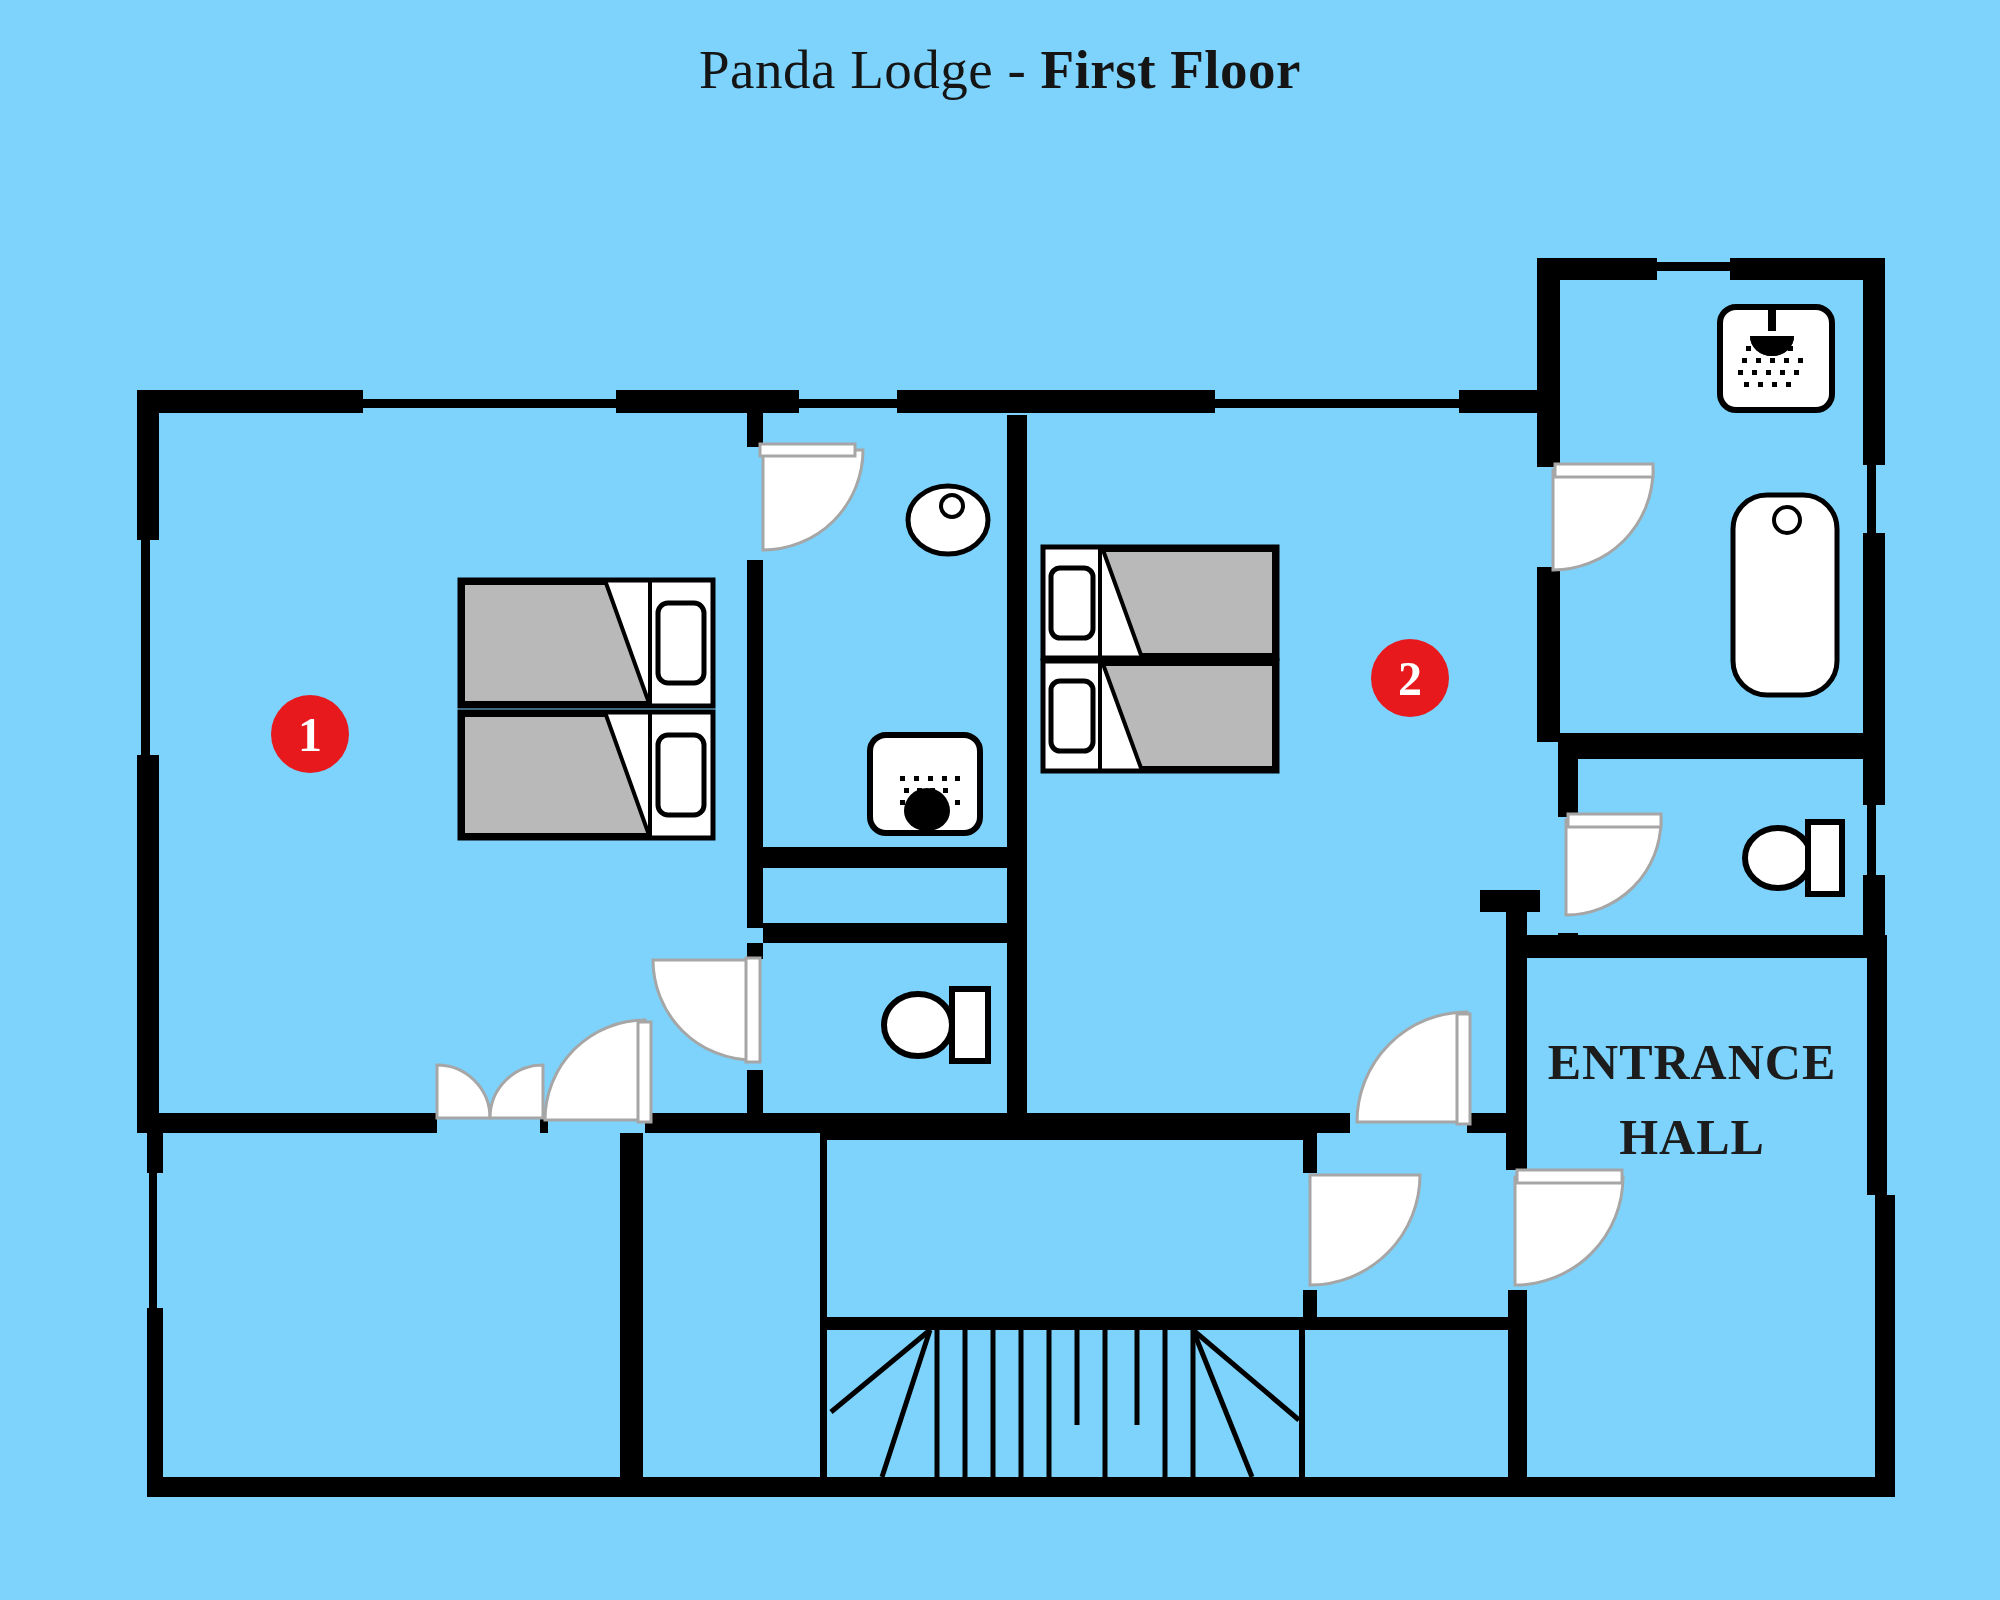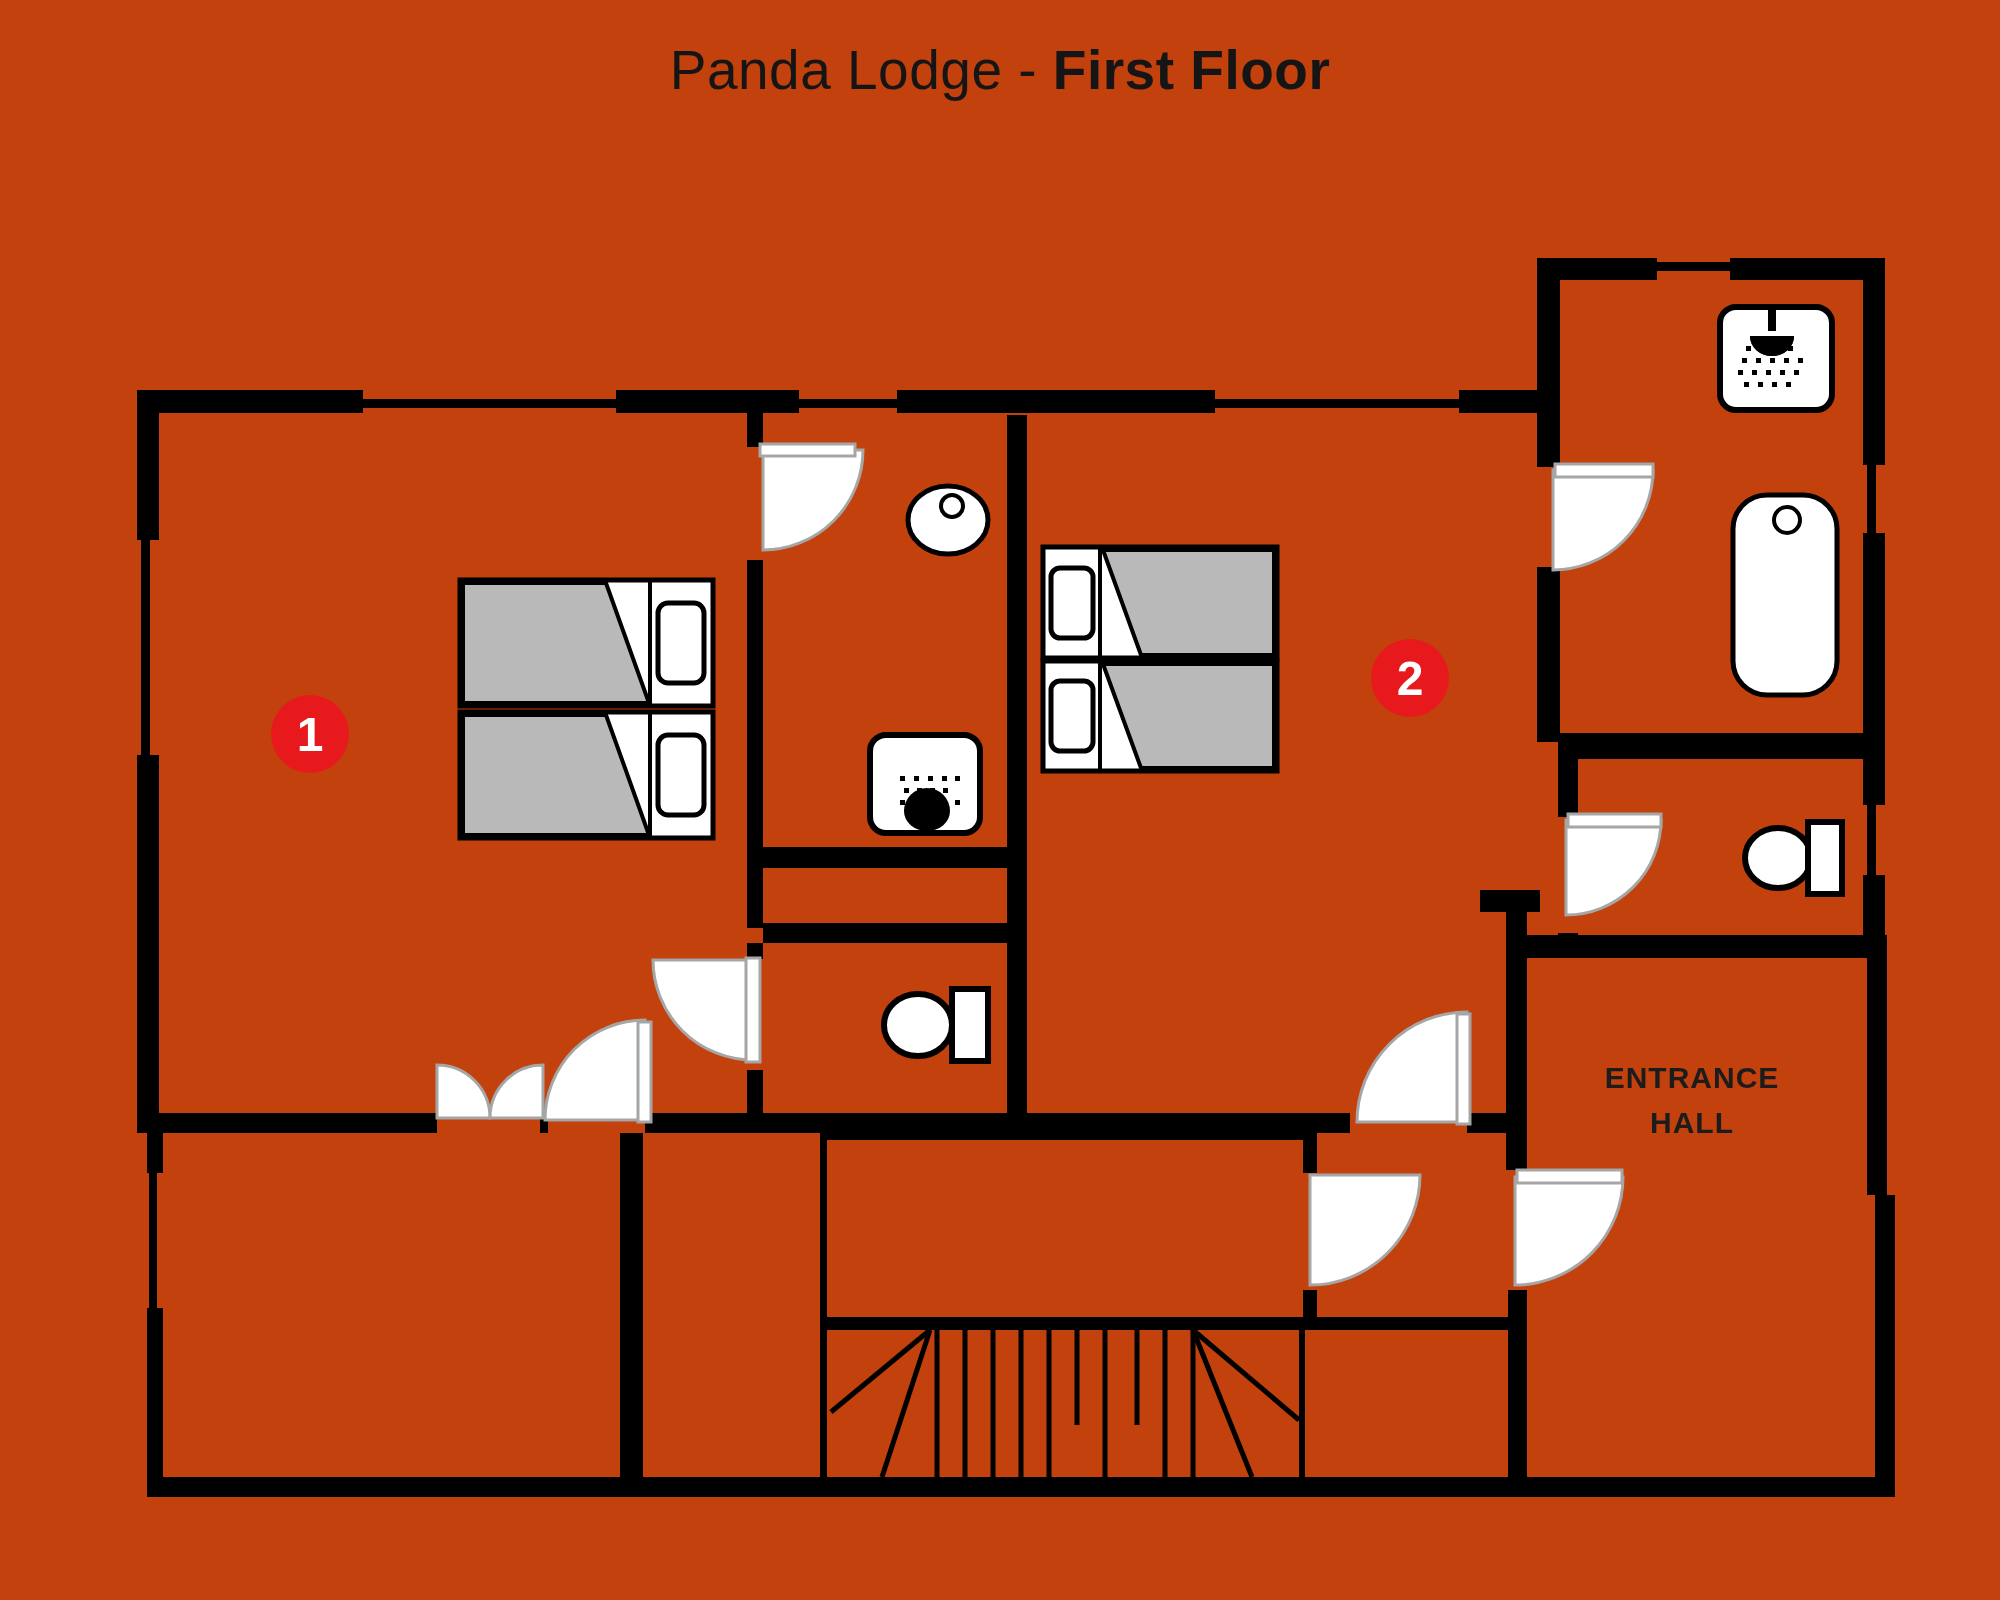--- a/index.html
+++ b/index.html
@@ -1,39 +1,39 @@
 <!DOCTYPE html>
 <html style="--accent: #e8191c; --wall: #000000; --blanket: #b9b9b9; --door: #a6a6a6;"><head>
 <meta charset="utf-8">
 <style>
   html,body{margin:0;padding:0;background:#fff;}
   .canvas{
     position:relative;
     width:2000px;height:1600px;
-    background:#c2410c;
-    font-family:Liberation Sans, sans-serif;
+    background:#7dd3fc;
+    font-family:Liberation Serif, serif;
     overflow:hidden;
   }
   .title{
     position:absolute;top:38px;left:0;width:100%;
     text-align:center;font-size:55px;color:#151515;letter-spacing:.5px;
   }
   .title .plain{font-weight:400;}
   .title .bold{font-weight:700;}
   svg.plan{position:absolute;left:0;top:0;}
   .wall{fill:var(--wall);}
   .winline{fill:var(--wall);}
   .door{fill:#ffffff;stroke:var(--door);stroke-width:3;}
   .leaf{fill:#ffffff;stroke:var(--door);stroke-width:3;}
   .fx{fill:#ffffff;stroke:#000;}
   .tread{stroke:#000;stroke-width:5;}
   .blanket{fill:var(--blanket);stroke:#000;stroke-width:4;}
   .room-label{
     position:absolute;transform:translate(-50%,-50%);
-    font-weight:700;font-size:30px;color:#1c1c1c;letter-spacing:1px;
+    font-weight:700;font-size:50px;color:#1c1c1c;letter-spacing:1px;
     text-align:center;line-height:1.5;white-space:nowrap;
   }
   .badge{
     position:absolute;width:78px;height:78px;border-radius:50%;
     background:var(--accent);color:#fff;font-weight:700;font-size:48px;
     display:flex;align-items:center;justify-content:center;
   }
 </style>
 </head>
 <body>

